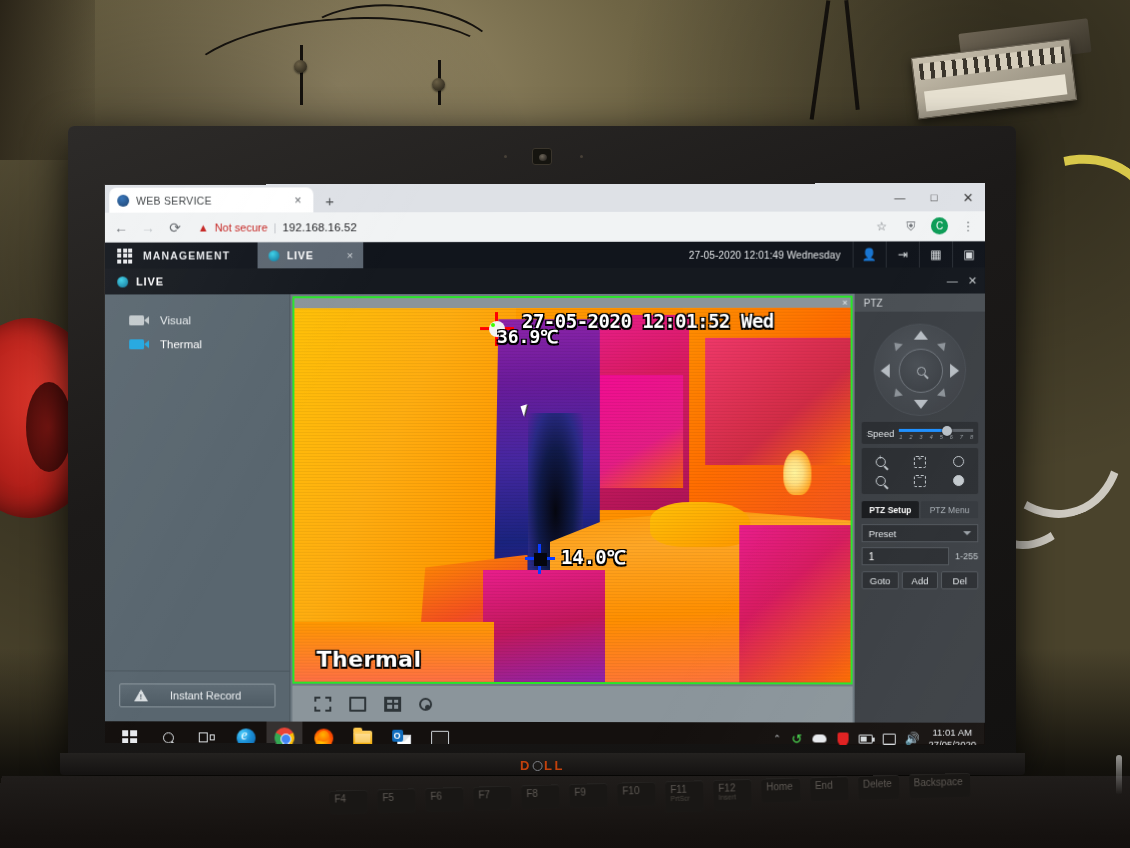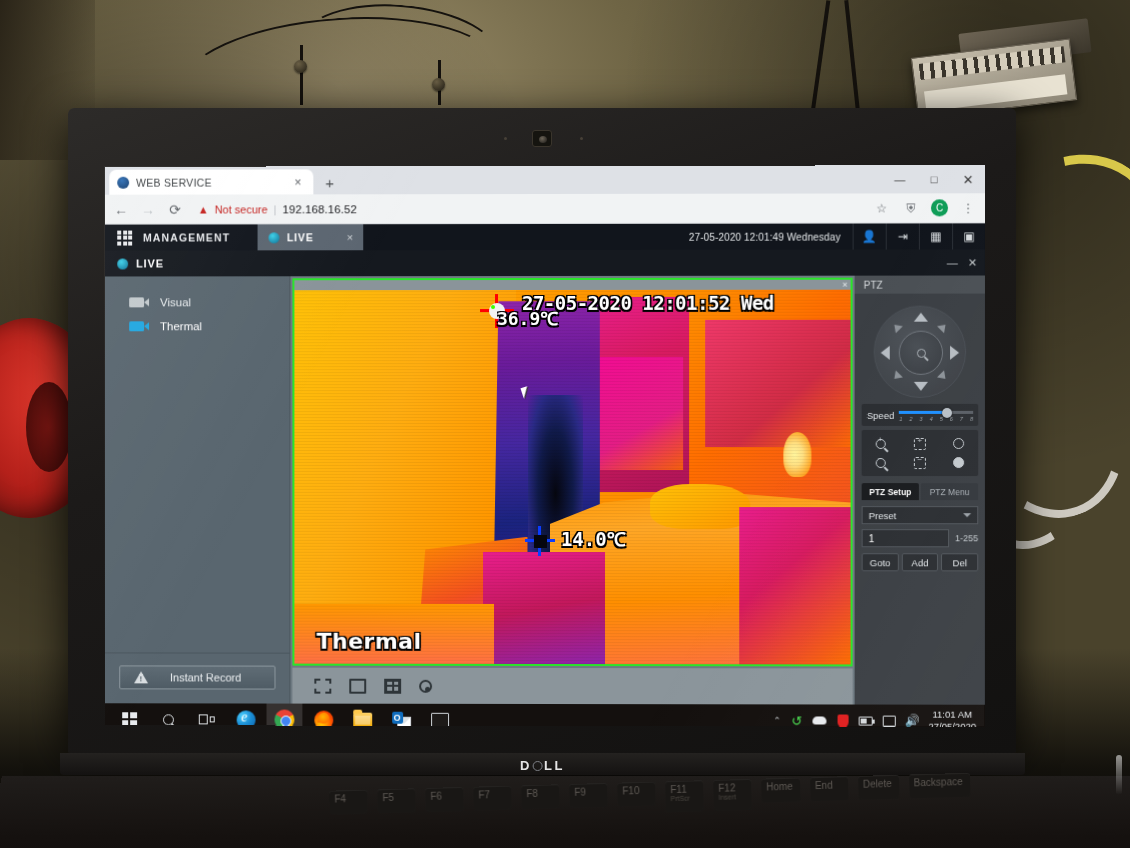--- a/index.html
+++ b/index.html
@@ -103,21 +103,21 @@
   .floor-dark {
     position: absolute; left: 0; right: 0; bottom: 0; height: 200px;
     background: linear-gradient(180deg, rgba(10,9,7,0) 0%, rgba(10,9,7,.85) 60%, #070605 100%);
   }
 
   
   #laptop {
     position: absolute; left: 60px; top: 108px; width: 965px; height: 740px;
   }
   .lid {
-    position: absolute; left: 8px; top: 0; width: 948px; height: 645px;
+    position: absolute; left: 8px; top: 18px; width: 948px; height: 645px;
     background: linear-gradient(150deg, #ララ);
     background: linear-gradient(160deg, #2d2b29 0%, #1c1a19 40%, #121110 100%);
     border-radius: 6px 6px 2px 2px;
     box-shadow: 0 10px 40px rgba(0,0,0,.8);
   }
   .bezel-top {
     position: absolute; left: 0; right: 0; top: 0; height: 58px;
   }
   .webcam {
     position: absolute; left: 50%; top: 22px; transform: translateX(-50%);
@@ -670,21 +670,21 @@
   .clock { font-size: 9.5px; line-height: 1.25; text-align: center; color: #e3e6e8; }
 
   
   .hinge {
     position: absolute; left: 0; top: 645px; width: 965px; height: 22px;
     background: linear-gradient(180deg, #242220 0%, #141211 100%);
     border-radius: 0 0 4px 4px;
   }
   .dell-logo {
     position: absolute; left: 50%; top: 650px; transform: translateX(-50%);
-    color: #e5e5e5; font-size: 13px; letter-spacing: 2.5px; font-weight: bold;
+    color: #c2410c; font-size: 13px; letter-spacing: 2.5px; font-weight: bold;
   }
   .dell-logo .o {
     display: inline-block; width: 10px; height: 10px; border-radius: 50%;
     border: 1.6px solid #7d8086; position: relative; top: 1px; margin: 0 1px;
   }
   .base {
     position: absolute; left: -58px; top: 668px; width: 1196px; height: 180px;
     background: linear-gradient(180deg, #201d1b 0%, #15110f 35%, #0a0807 100%);
     transform: perspective(900px) rotateX(18deg);
     transform-origin: top center;

